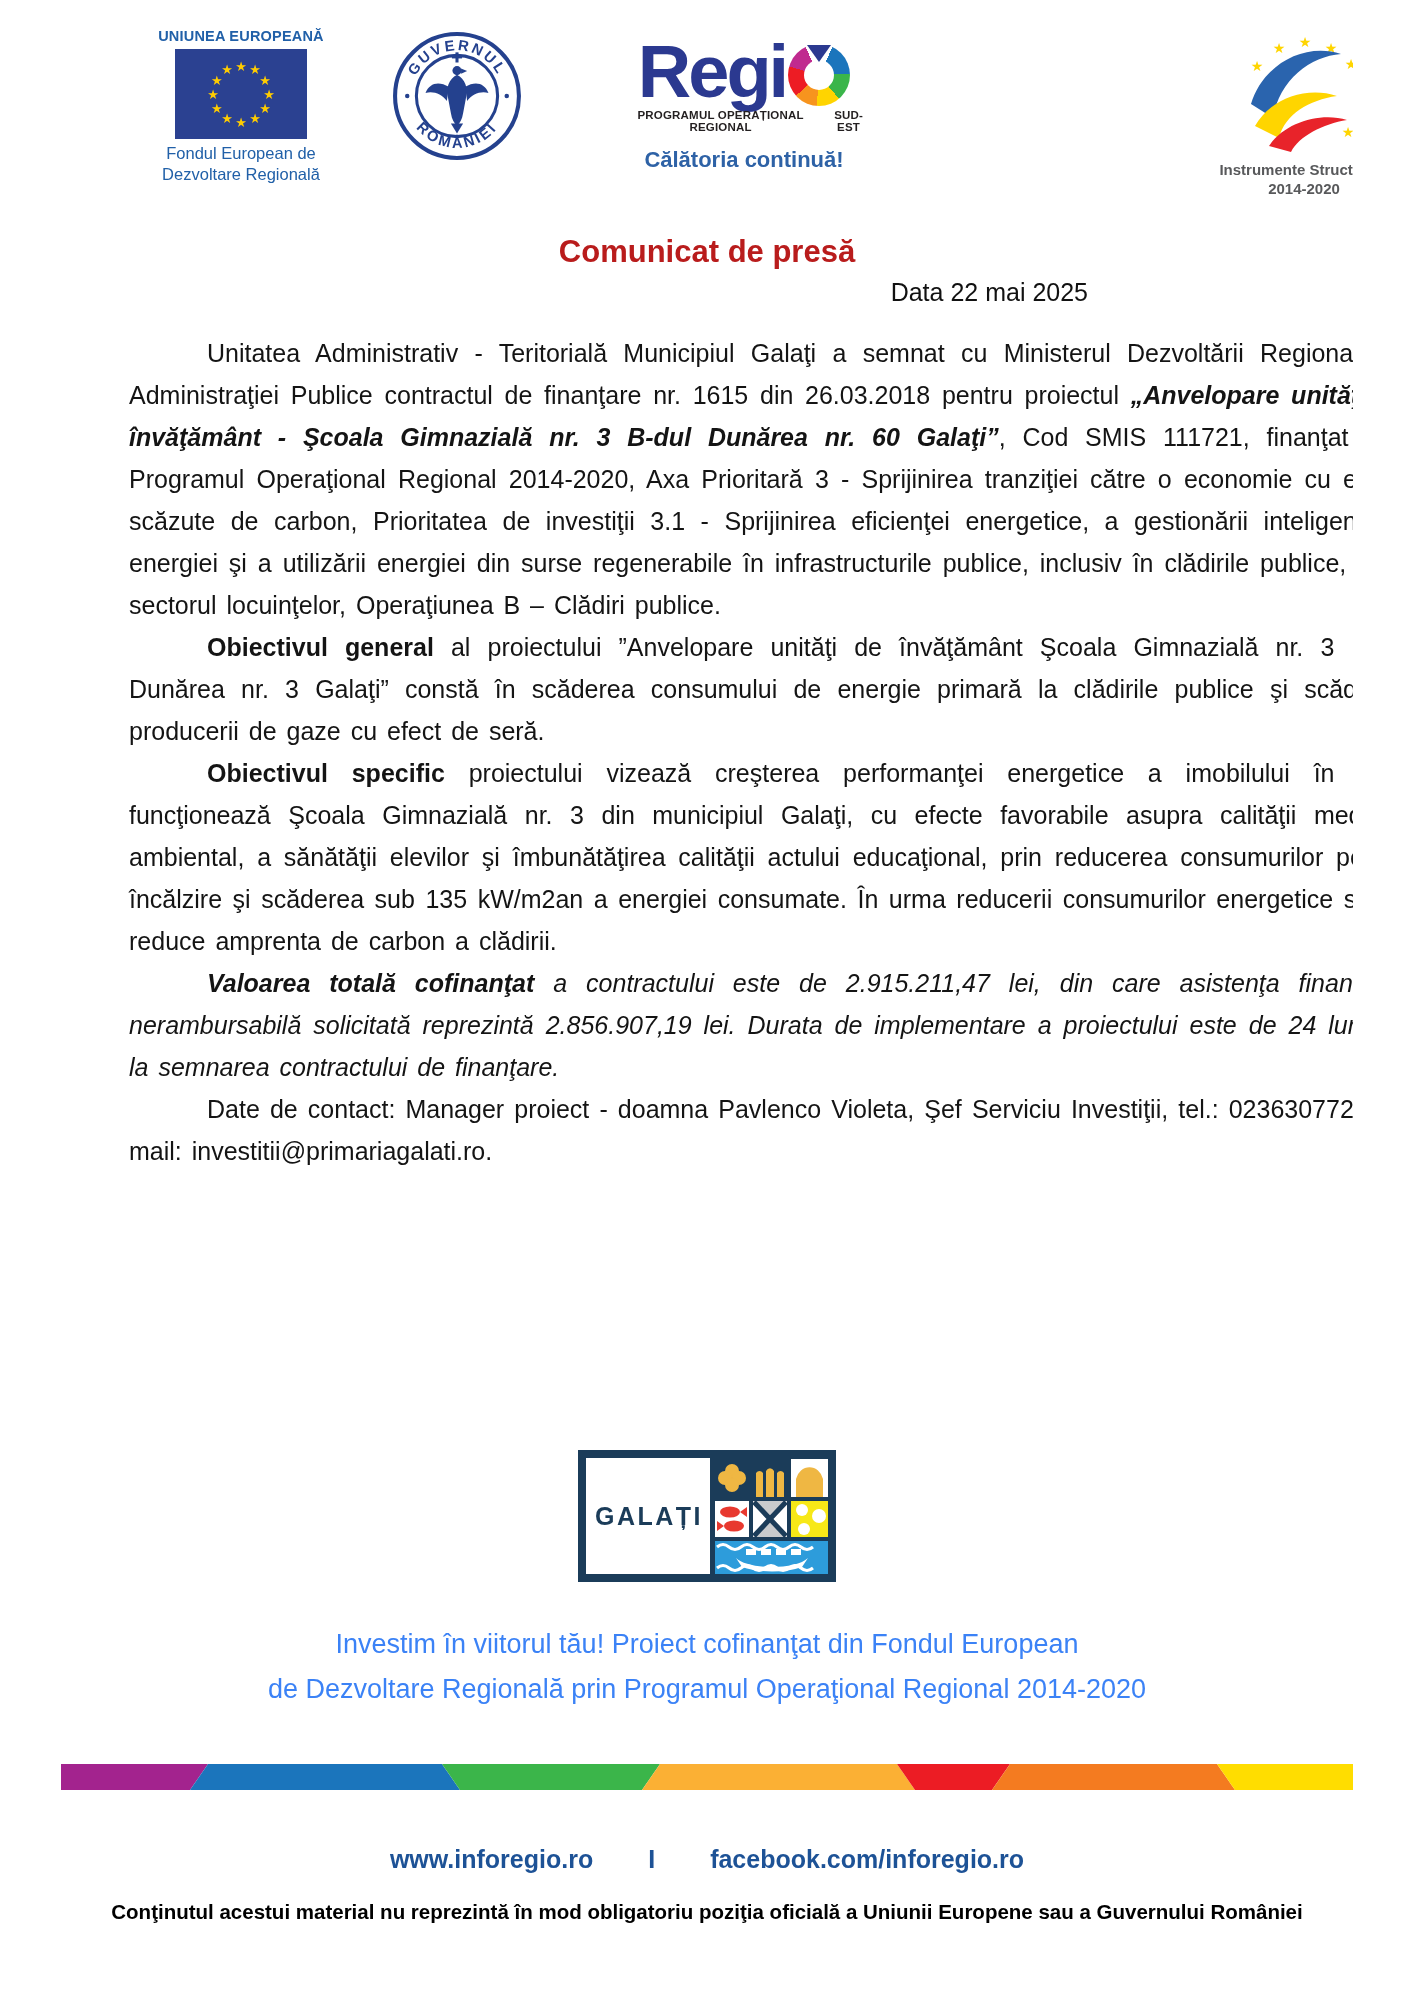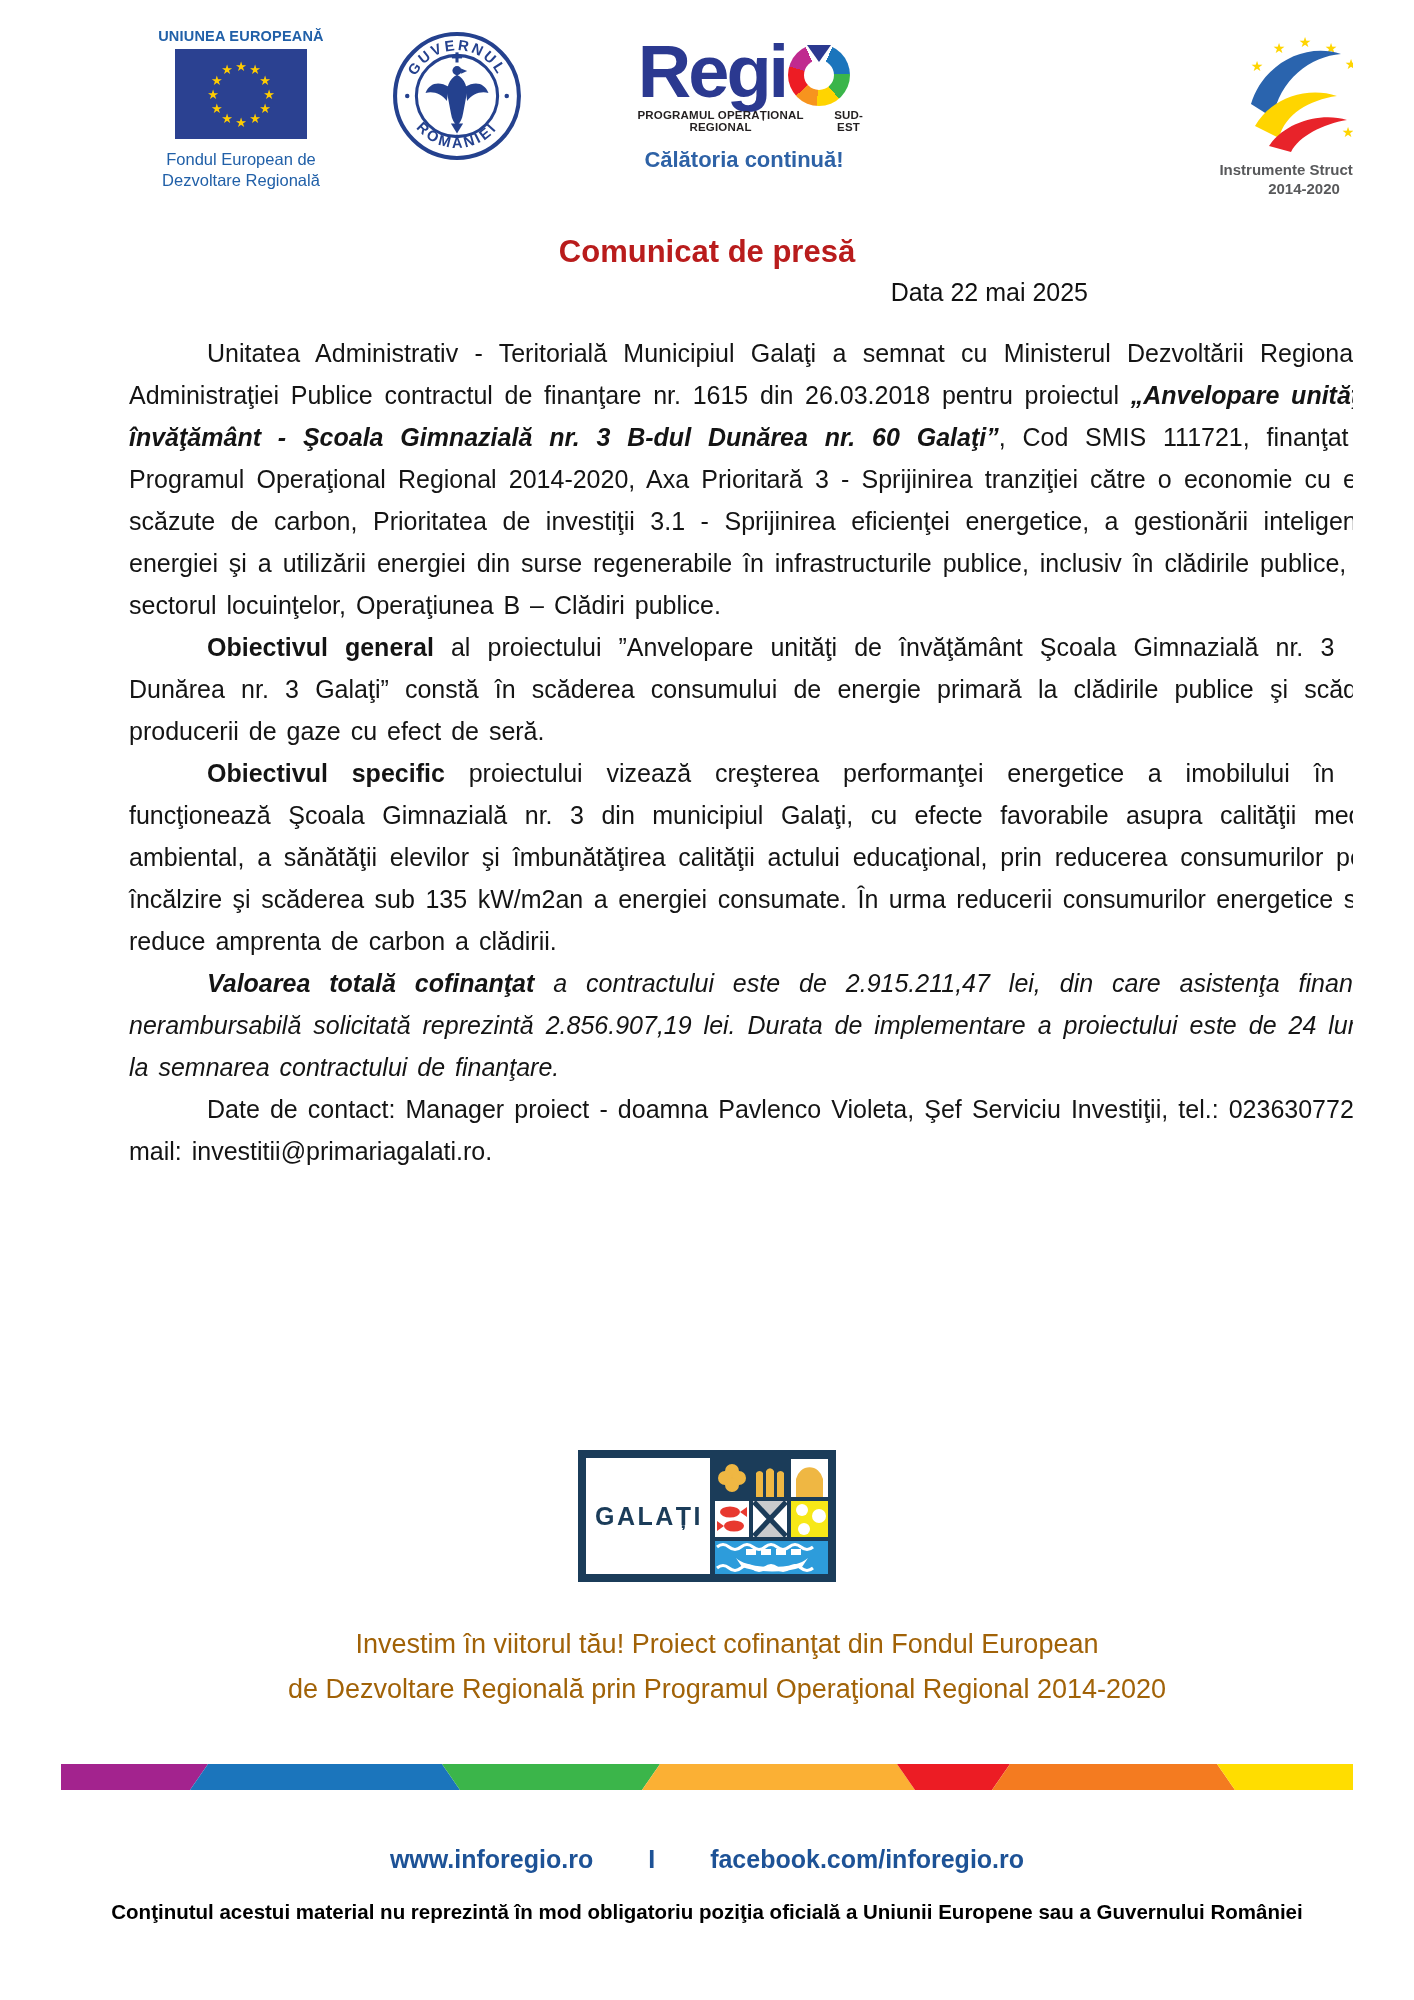--- a/index.html
+++ b/index.html
@@ -4,21 +4,21 @@
 <style>
   html,body { margin:0; padding:0; background:#fff; }
   .page { position:relative; width:1292px; height:2000px; margin:0 auto; background:#fff;
           font-family:"Liberation Sans",sans-serif; color:#141414; overflow:hidden; }
 
   
   .logos { position:absolute; top:22px; left:0; right:0; height:195px; }
 
   .eu-block { position:absolute; left:96px; top:6px; width:168px; text-align:center; }
   .eu-title { font-size:14.5px; font-weight:600; color:#2160A8; margin-bottom:5px; letter-spacing:.2px; }
-  .eu-sub { margin-top:6px; font-size:16.5px; color:#2160A8; line-height:21px; font-weight:500; }
+  .eu-sub { font-size:16.5px; color:#2160A8; line-height:21px; font-weight:500; }
 
   .gov-block { position:absolute; left:330px; top:8px; width:132px; height:132px; }
 
   .regio-block { position:absolute; left:548px; top:14px; width:270px; text-align:center; }
   .regio-row { display:flex; align-items:flex-start; justify-content:center; }
   .regio-word { font-size:74px; font-weight:800; color:#2B3990; letter-spacing:-3px; line-height:72px; }
   .wheel { position:relative; width:62px; height:62px; border-radius:50%; margin-top:8px; margin-left:2px;
            background:conic-gradient(from 0deg,
              #ffffff 0deg 26deg, #1B75BC 26deg 88deg, #3AB54A 88deg 140deg,
              #FFD400 140deg 184deg, #F7941E 184deg 228deg, #ED1C24 228deg 286deg,
@@ -41,21 +41,21 @@
 
   .body { position:absolute; top:332px; left:68px; width:1278px;
           font-size:25px; line-height:42px; text-align:justify; word-spacing:3px; }
   .body p { margin:0; text-indent:78px; }
   .body p.italic { font-style:italic; }
 
   
   .galati { position:absolute; top:1450px; left:50%; transform:translateX(-50%); }
 
   .investim { position:absolute; top:1622px; left:0; width:100%; text-align:center;
-              font-size:27px; line-height:45px; color:#a16207; font-weight:500;margin-left:20px; }
+              font-size:27px; line-height:45px; color:#3b82f6; font-weight:500; }
 
   .bar { position:absolute; top:1764px; left:0; width:1414px; height:26px; display:block; }
 
   .links { position:absolute; top:1845px; left:0; width:100%; display:flex; justify-content:center;
            gap:55px; font-size:25px; font-weight:700; color:#1D5296; }
 
   .disclaimer { position:absolute; top:1900px; left:0; width:100%; text-align:center;
                 font-size:20.5px; font-weight:700; color:#000; }
 </style>
 </head>

